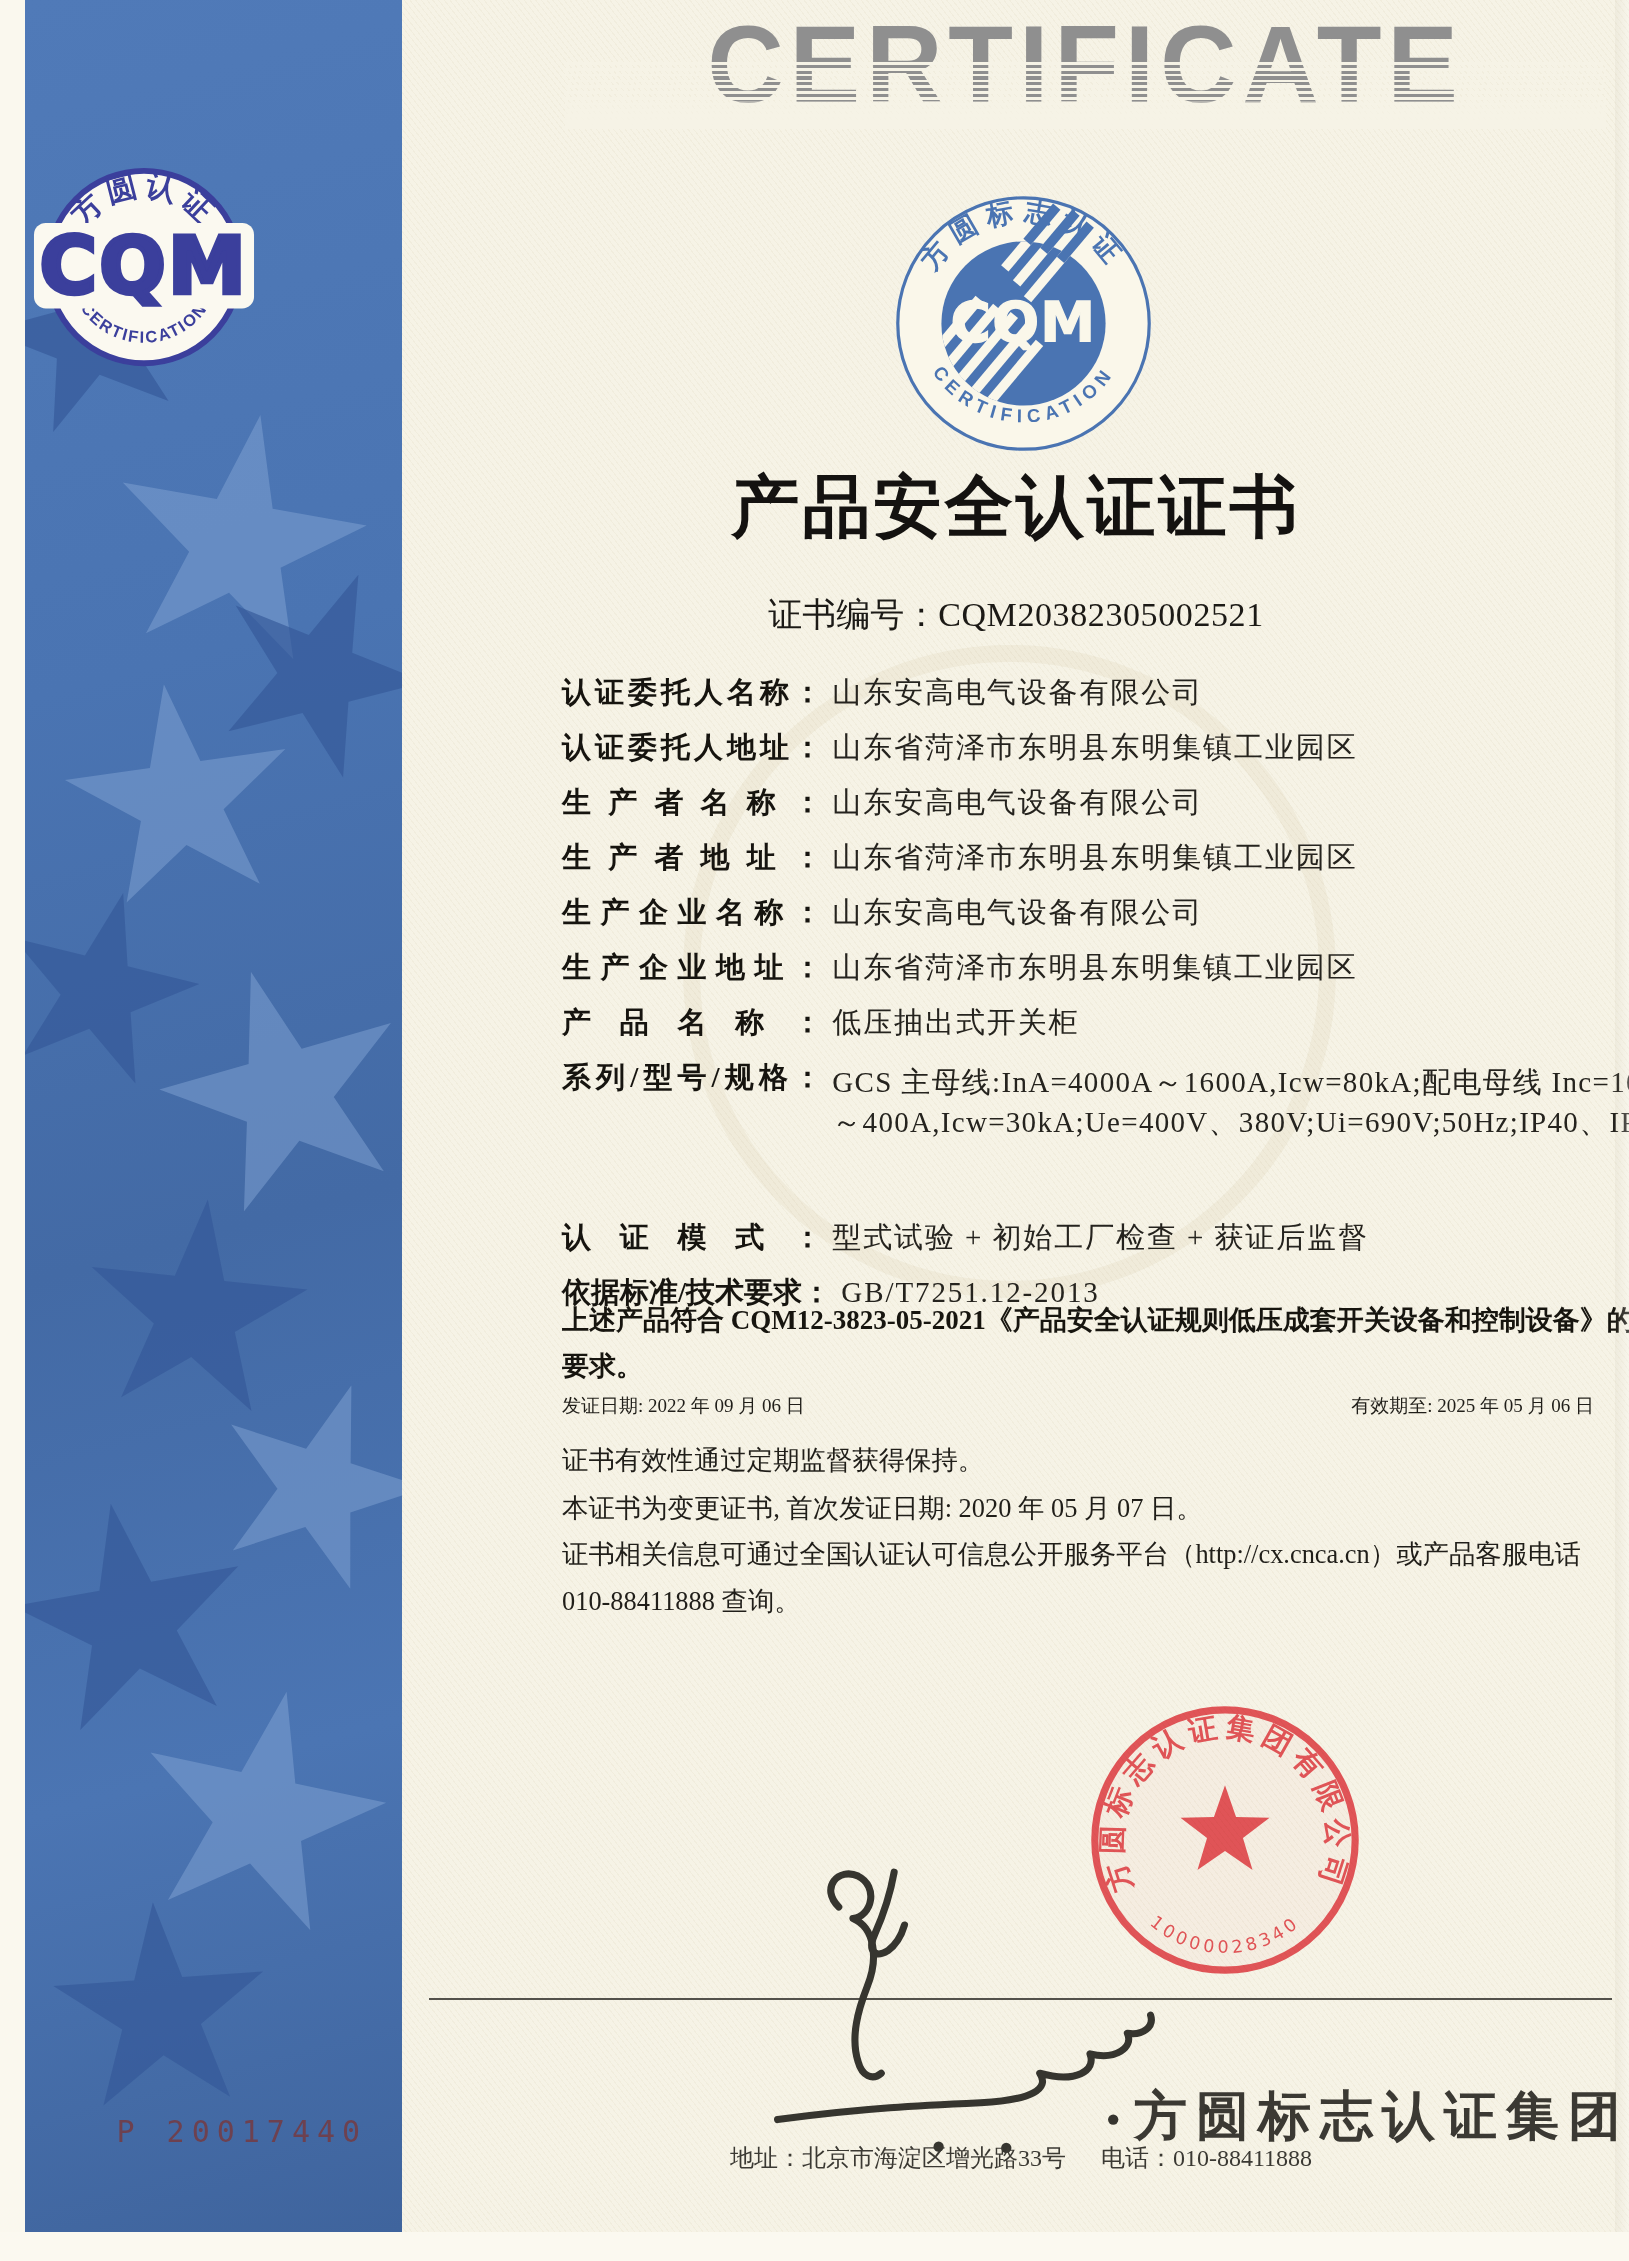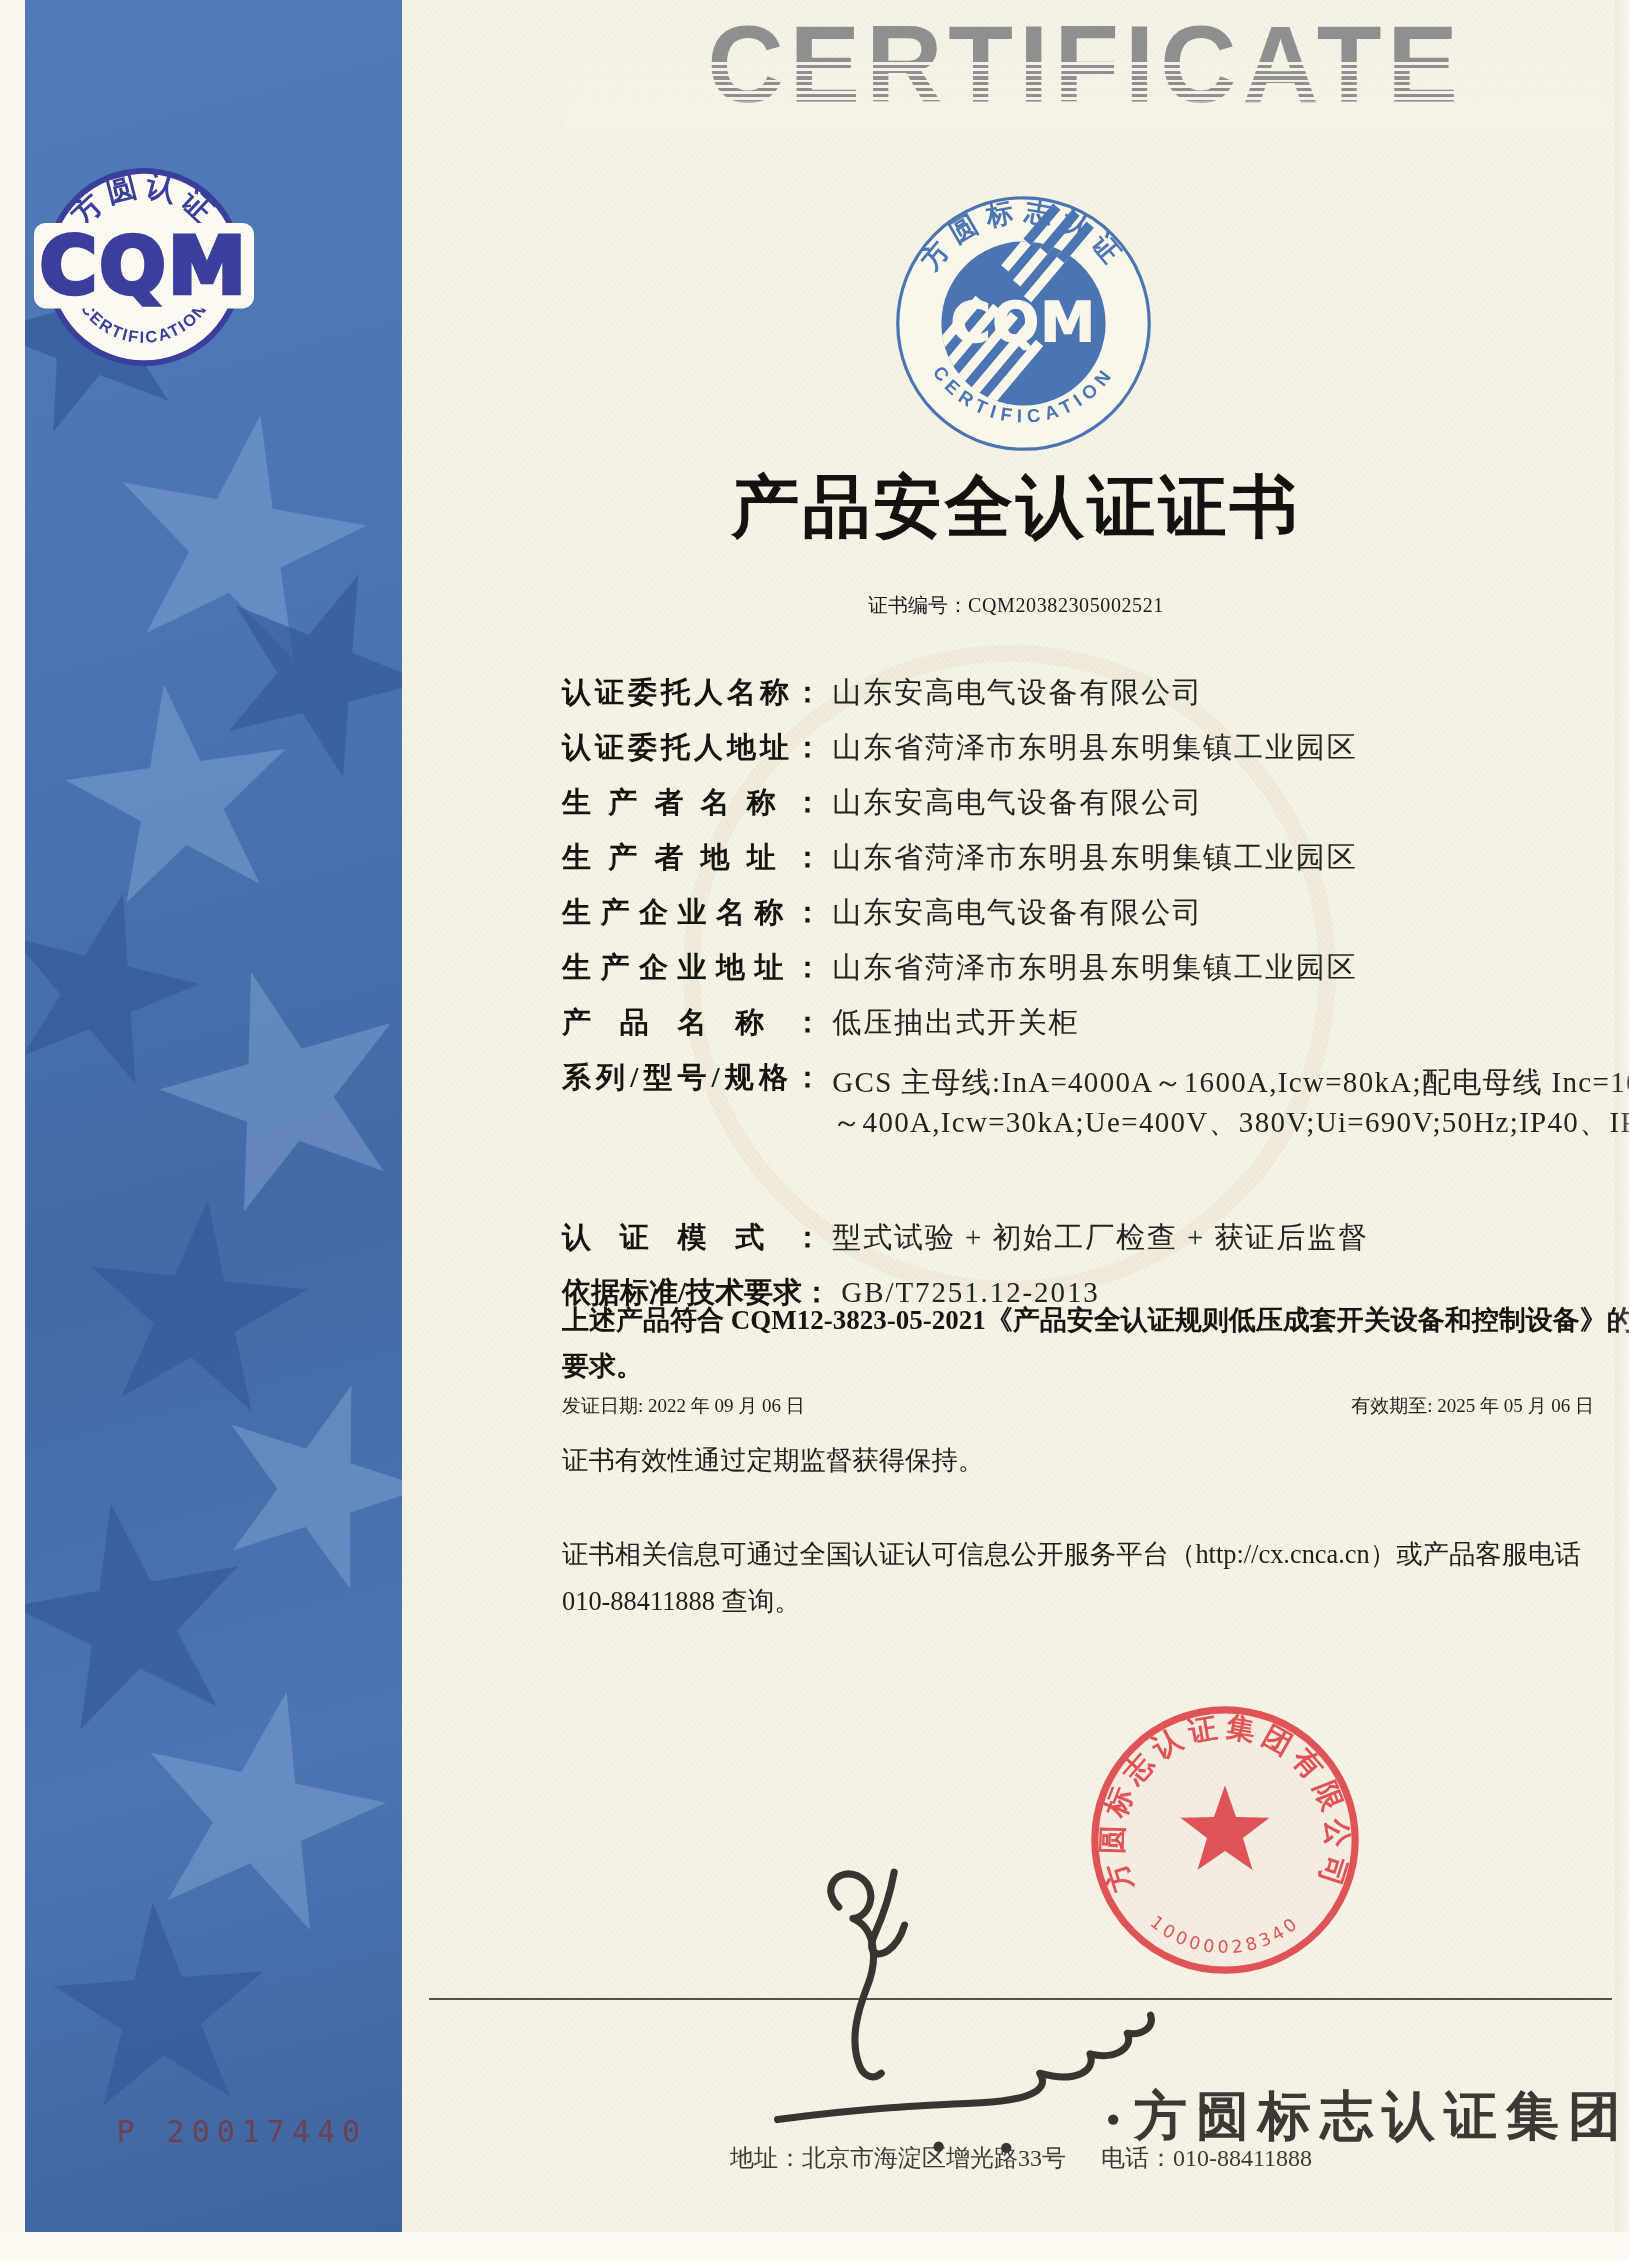--- a/index.html
+++ b/index.html
@@ -32,21 +32,21 @@
         background:repeating-linear-gradient(to bottom,rgba(246,243,230,0) 0 3.2px,#f6f3e6 3.2px 5.8px);}
   .banner-fade{position:absolute;left:0;right:0;top:95px;height:27px;
         background:linear-gradient(to bottom,rgba(246,243,230,0.35),#f6f3e6 90%);}
 
   .center-logo{position:absolute;left:892px;top:192px;width:263px;height:263px;z-index:1;}
 
   
   .title{position:absolute;left:402px;right:0;top:462px;text-align:center;z-index:1;
         font-size:68px;font-weight:700;letter-spacing:3.2px;color:#141210;}
   .certno{position:absolute;left:402px;right:0;top:592px;text-align:center;z-index:1;
-        font-size:20px;color:#1c1a16;}
+        font-size:34px;color:#1c1a16;}
   .certno .num{font-family:"Liberation Serif",serif;letter-spacing:0.6px;}
 
   
   .fields{position:absolute;left:562px;top:677px;width:1032px;z-index:1;font-size:29px;}
   .frow{display:flex;align-items:flex-start;line-height:31px;margin-bottom:24px;white-space:nowrap;}
   .frow .lbl{flex:none;width:260px;font-weight:700;text-align:justify;text-align-last:justify;color:#16140f;}
   .frow.wide .lbl{width:auto;min-width:260px;text-align-last:auto;}
   .frow .val{margin-left:10.3px;letter-spacing:1.9px;color:#25231e;}
   .frow .valcol{margin-left:10.3px;letter-spacing:1.3px;color:#25231e;line-height:40px;}
   .frow.mode-gap{margin-top:80px;}
@@ -173,20 +173,21 @@
   <div class="statement">
     <span style="display:block;">上述产品符合 CQM12-3823-05-2021《产品安全认证规则低压成套开关设备和控制设备》的</span>
     <span style="display:block;">要求。</span>
   </div>
 
   <div class="dates">
     <span>发证日期: 2022 年 09 月 06 日</span>
     <span>有效期至: 2025 年 05 月 06 日</span>
   </div>
   <div class="note" style="top:1443px;">证书有效性通过定期监督获得保持。</div>
+  <div class="note" style="top:1491px;">本证书为变更证书, 首次发证日期: 2020 年 05 月 07 日。</div>
   <div class="note" style="top:1537px;">证书相关信息可通过全国认证认可信息公开服务平台（http://cx.cnca.cn）或产品客服电话</div>
   <div class="note" style="top:1584px;">010-88411888 查询。</div>
 
   <svg class="signature" viewBox="0 0 950 520">
     <g fill="none" stroke="#36352f" stroke-width="11" stroke-linecap="round" stroke-linejoin="round">
       <path d="M 300 90 C 270 60 300 28 330 42 C 362 58 352 104 322 108 C 356 122 362 170 344 214 C 330 250 318 292 330 330 C 336 352 352 360 366 348"></path>
       <path d="M 386 36 C 380 70 372 96 356 132 C 344 158 356 170 376 158 C 390 148 398 132 402 118"></path>
       <path d="M 205 420 C 340 402 430 398 520 394 C 600 390 628 372 612 348 C 668 364 700 344 690 318 C 730 328 758 308 748 286 C 772 290 790 276 784 258"></path>
     </g>
     <g fill="#36352f">

